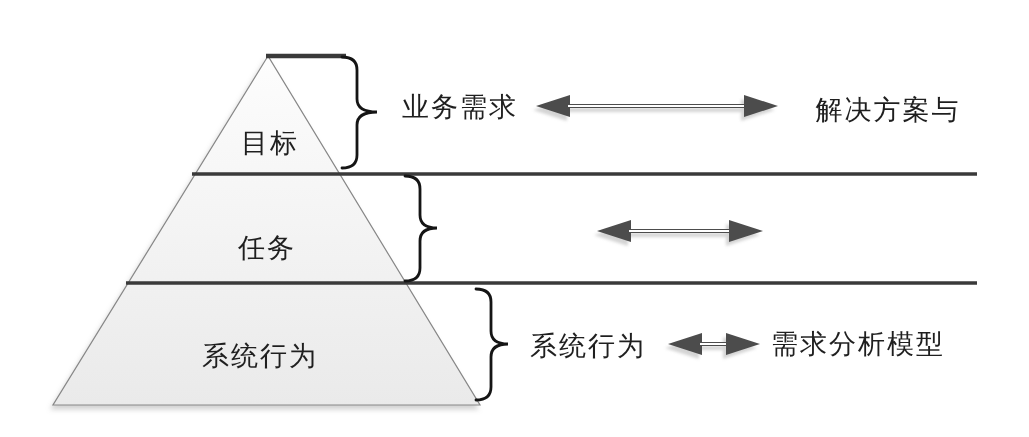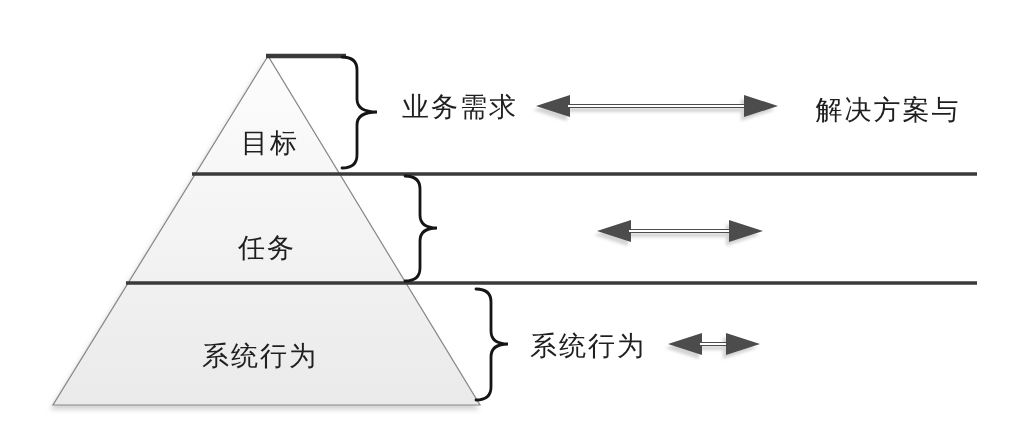--- a/index.html
+++ b/index.html
@@ -111,14 +111,15 @@
     <span class="shaft"></span>
     <span class="head right"></span>
   </div>
 
   <div class="lbl" style="left:588px; top:346px;">系统行为</div>
   <div class="arrow" style="left:668px; top:333px; width:92px;">
     <span class="head left"></span>
     <span class="shaft"></span>
     <span class="head right"></span>
   </div>
+  <div class="lbl" style="left:858px; top:344px;">需求分析模型</div>
 
 </div>
 
 </body></html>

